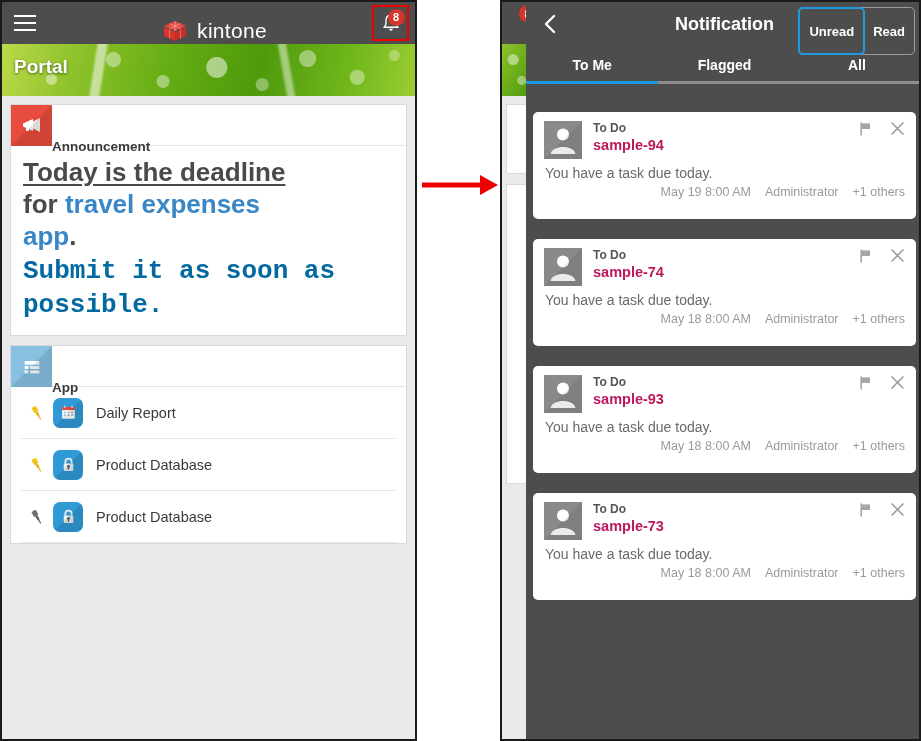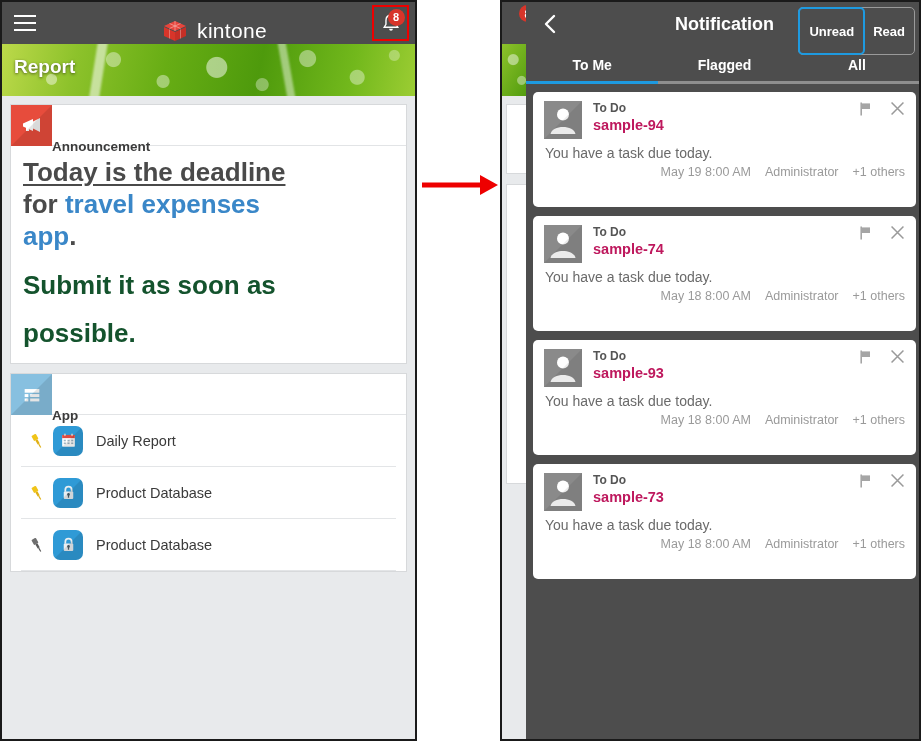--- a/index.html
+++ b/index.html
@@ -116,21 +116,21 @@
 
   .announce-body { padding: 10px 12px 14px 12px; }
   .announce-line {
     font-size: 26px; font-weight: bold; line-height: 1.24;
     color: #4a4a4a;
   }
   .announce-line.u { text-decoration: underline; text-underline-offset: 3px; }
   .announce-link { color: #3a87c8; }
   .announce-sub {
     font-size: 26px; font-weight: bold; line-height: 1.24;
-    color: #14532d; margin-top: 16px;
+    color: #0369a1; margin-top: 2px; font-family: Liberation Mono, monospace;
   }
 
   .app-row {
     display: flex; align-items: center;
     height: 52px; margin: 0 10px;
     border-bottom: 1px solid #e3e5e7;
     cursor: pointer;
   }
   .app-row:last-child { border-bottom: 1px solid #e3e5e7; }
   .pin { width: 32px; flex: 0 0 32px; display:flex; align-items:center; justify-content:center; }
@@ -232,22 +232,22 @@
     height: 3px; background: #8e8e8e;
   }
   .tab-ind {
     position: absolute; left: 0; bottom: 0;
     width: 33.33%; height: 3px; background: #1e9ae0;
   }
 
   .notif-list { padding: 8px 7px; }
   .notif-card {
     background: #fff; border-radius: 5px;
-    margin-bottom: 9px; padding: 9px 11px 28px 11px;
-    position: relative; cursor: pointer;
+    margin-bottom: 9px; padding: 9px 11px 20px 11px;
+    position: relative; cursor: pointer; margin-top: 20px;
   }
   .nc-top { display: flex; }
   .avatar {
     width: 38px; height: 38px; flex: 0 0 38px;
     background: #8a8a8a; position: relative; overflow: hidden;
   }
   .avatar::after {
     content:""; position:absolute; right:0; bottom:0;
     border-style: solid; border-width: 0 0 38px 38px;
     border-color: transparent transparent rgba(0,0,0,.08) transparent;
@@ -293,21 +293,21 @@
           <svg viewBox="0 0 24 24" width="22" height="22">
             <path d="M12 3.5 C8.6 3.5 6.5 5.9 6.5 9.2 L6.5 13.5 L4.6 16.6 L19.4 16.6 L17.5 13.5 L17.5 9.2 C17.5 5.9 15.4 3.5 12 3.5 Z" fill="none" stroke="#ffffff" stroke-width="1.5"></path>
             <path d="M10 18.3 C10 19.6 10.9 20.4 12 20.4 C13.1 20.4 14 19.6 14 18.3 Z" fill="#ffffff"></path>
           </svg>
           <span class="badge">8</span>
         </div>
       </div>
     </div>
 
     <div class="portal-hero">
-      <span class="portal-title">Report</span>
+      <span class="portal-title">Portal</span>
     </div>
 
     <div class="kt-body">
 
       <div class="card">
         <div class="card-head">
           <div class="head-icon announce">
             <svg viewBox="0 0 24 24" width="24" height="24">
               <path d="M3 9.5 L13 5 L13 17 L3 12.5 Z" fill="#ffffff"></path>
               <path d="M13 7.5 L20 4 L20 18 L13 14.5 Z" fill="#f2f2f2"></path>

